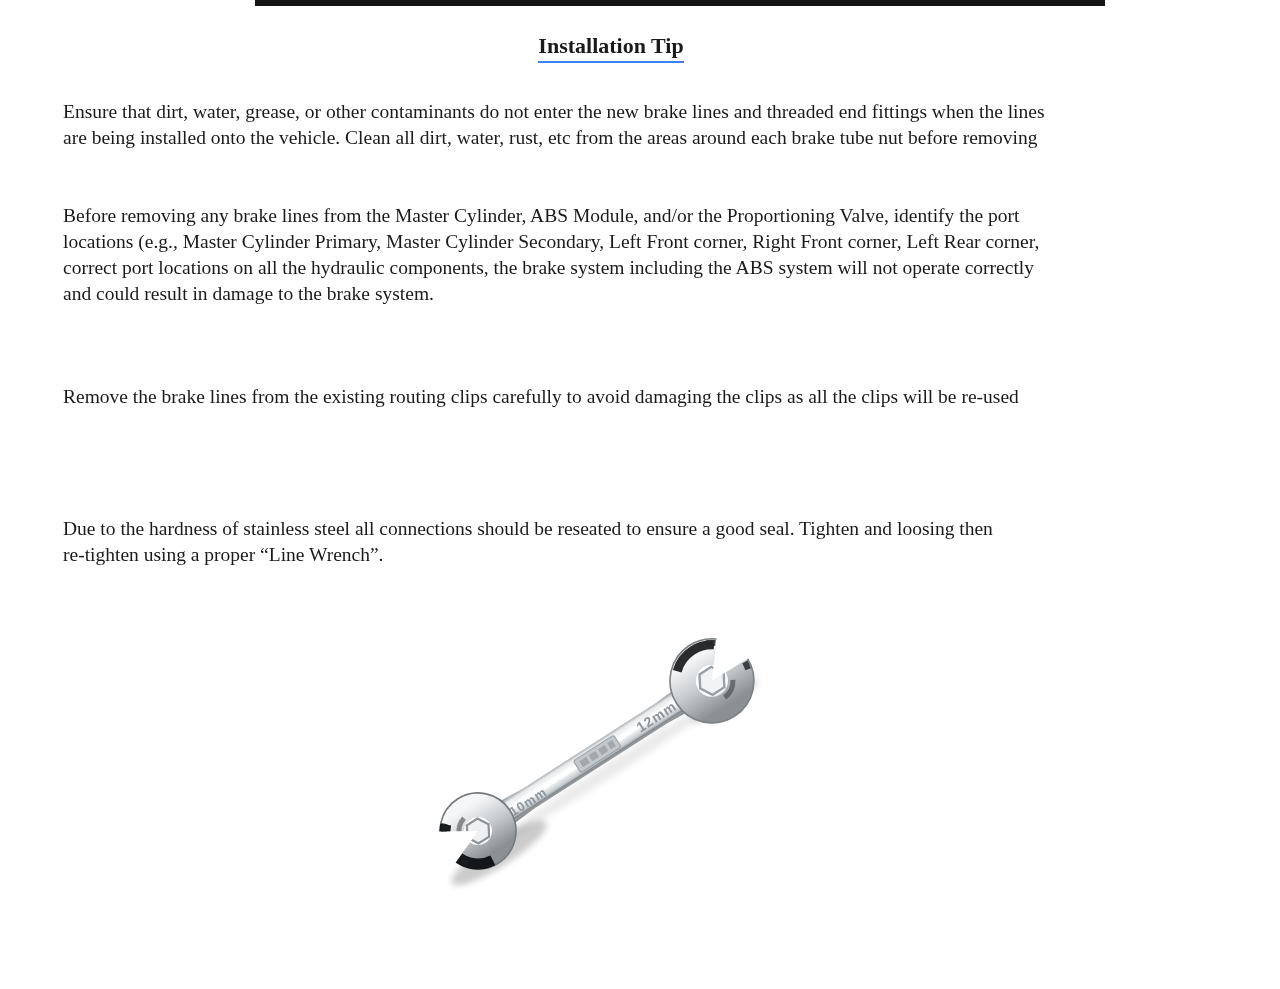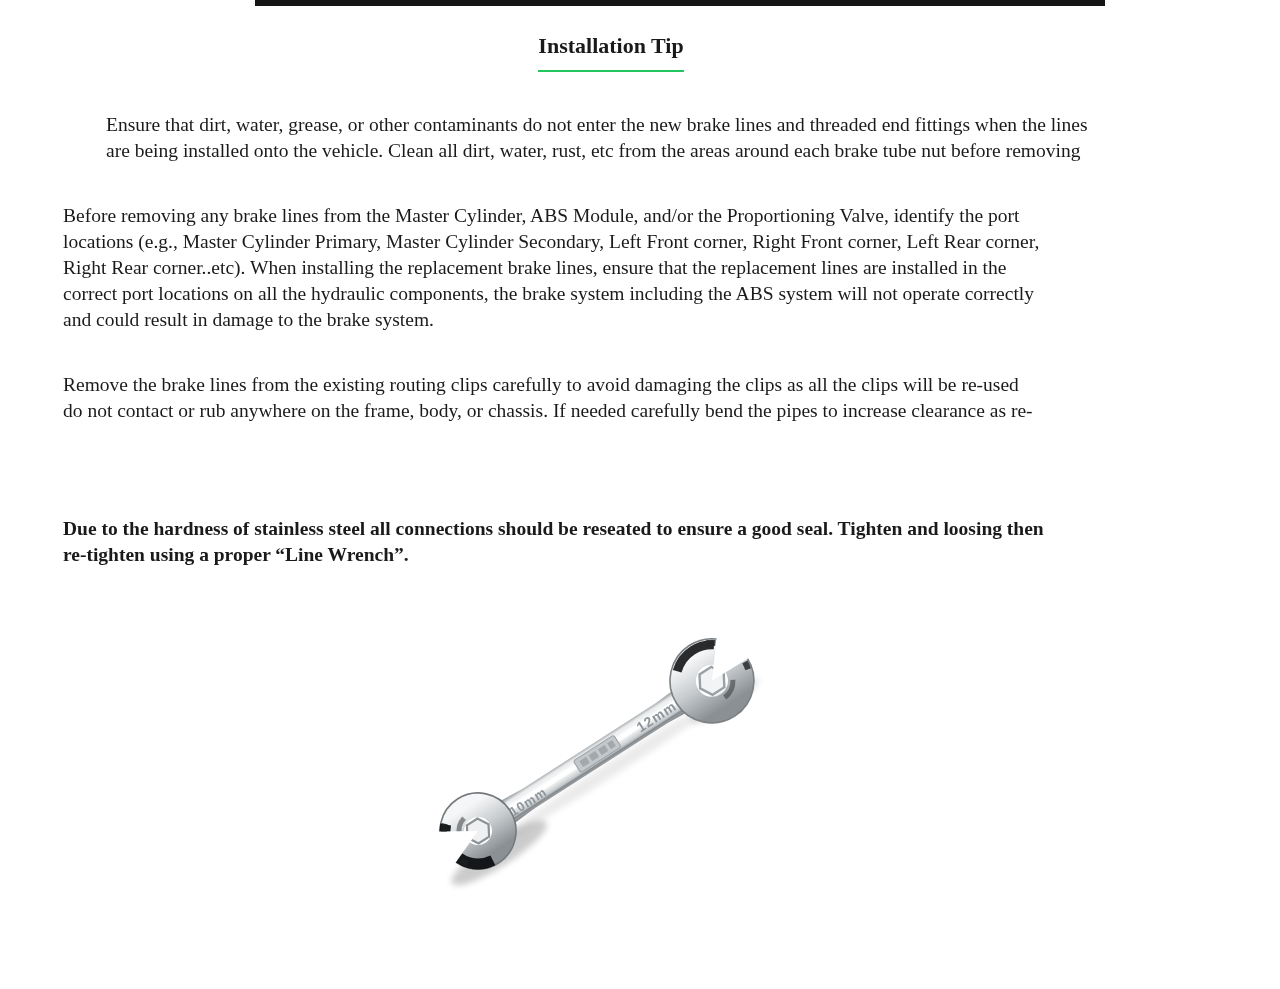--- a/index.html
+++ b/index.html
@@ -6,51 +6,49 @@
   body{
     width:1280px;height:989px;background:#ffffff;position:relative;
     font-family:"Liberation Serif","DejaVu Serif",serif;color:#1a1a1a;
     overflow:hidden;
   }
   .top-bar{position:absolute;top:0;height:6px;background:#141414;}
   .doc-title{
     position:absolute;top:33px;left:0;width:1222px;text-align:center;
     font-size:22px;font-weight:bold;
   }
-  .doc-title .underlined{display:inline-block;border-bottom:2px solid #22c55e;padding-bottom:11px;}
+  .doc-title .underlined{display:inline-block;border-bottom:2px solid #3b82f6;padding-bottom:2px;}
   .para{position:absolute;left:63px;width:1160px;font-size:19.5px;}
   .para .text-line{height:26px;line-height:26px;white-space:nowrap;}
-  .para.bold{font-weight:bold;}
+  .para.bold{font-weight:normal;}
   .photo{position:absolute;left:420px;top:627px;width:350px;height:265px;}
   svg{overflow:visible;display:block;}
   text.engrave{font-family:"Liberation Sans","DejaVu Sans",sans-serif;font-weight:bold;}
 </style>
 </head>
 <body>
 
 <div class="top-bar" style="left: 255px; width: 850px; background: rgb(20, 20, 20);"></div>
 
 <div class="doc-title">
   <span class="underlined">Installation Tip</span>
 </div>
 
-<div class="para" style="top:112px;margin-left:43px;">
+<div class="para" style="top:99px;">
     <div class="text-line">Ensure that dirt, water, grease, or other contaminants do not enter the new brake lines and threaded end fittings when the lines</div>
     <div class="text-line">are being installed onto the vehicle. Clean all dirt, water, rust, etc from the areas around each brake tube nut before removing</div>
   </div>
 <div class="para" style="top:203px;">
     <div class="text-line">Before removing any brake lines from the Master Cylinder, ABS Module, and/or the Proportioning Valve, identify the port</div>
     <div class="text-line">locations (e.g., Master Cylinder Primary, Master Cylinder Secondary, Left Front corner, Right Front corner, Left Rear corner,</div>
-    <div class="text-line">Right Rear corner..etc). When installing the replacement brake lines, ensure that the replacement lines are installed in the</div>
     <div class="text-line">correct port locations on all the hydraulic components, the brake system including the ABS system will not operate correctly</div>
     <div class="text-line">and could result in damage to the brake system.</div>
   </div>
-<div class="para" style="top:372px;">
+<div class="para" style="top:384px;">
     <div class="text-line">Remove the brake lines from the existing routing clips carefully to avoid damaging the clips as all the clips will be re-used</div>
-    <div class="text-line">do not contact or rub anywhere on the frame, body, or chassis. If needed carefully bend the pipes to increase clearance as re-</div>
   </div>
 <div class="para bold" style="top:516px;">
     <div class="text-line">Due to the hardness of stainless steel all connections should be reseated to ensure a good seal. Tighten and loosing then</div>
     <div class="text-line">re-tighten using a proper “Line Wrench”.</div>
   </div>
 
 <div class="photo">
   <svg width="350" height="265" viewBox="0 0 350 265">
     <defs>
       <linearGradient id="shaftGrad" x1="0" y1="0" x2="0" y2="1">

